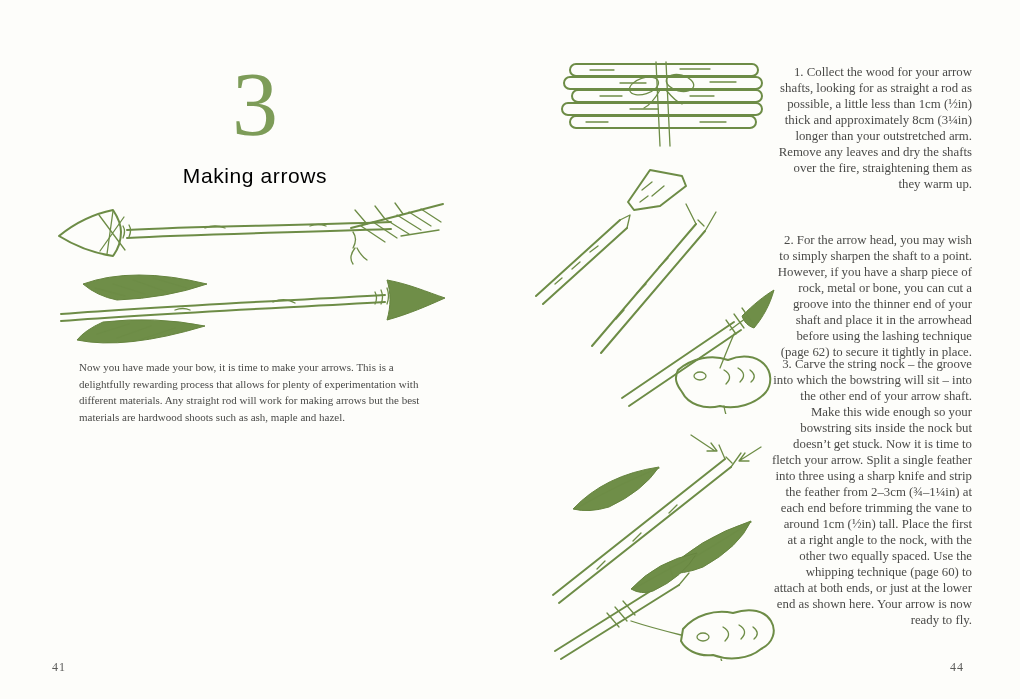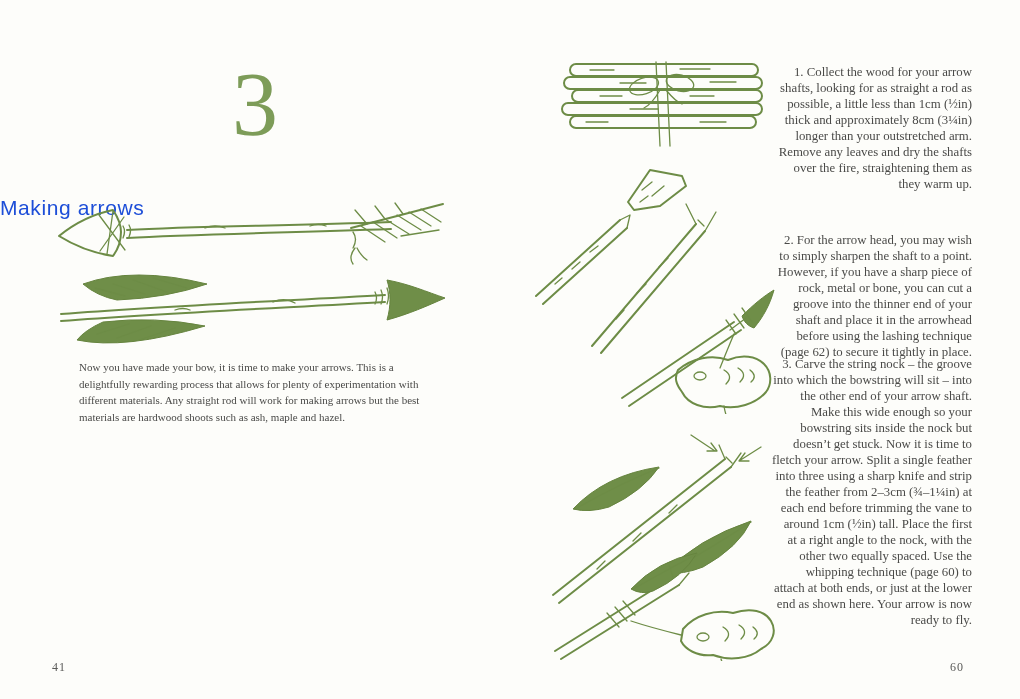--- a/index.html
+++ b/index.html
@@ -19,27 +19,26 @@
   .chapter-number{
     position:absolute;top:58px;left:0;width:100%;
     text-align:center;
     font-family:"Liberation Serif", serif;
     font-size:92px;line-height:1;
     font-weight:400;
     color:#7d9c58;
   }
   .chapter-title{
     position:absolute;top:164px;left:0;width:100%;
-    text-align:left;
+    text-align:center;
     font-family:"Liberation Sans", sans-serif;
     font-weight:300;
     letter-spacing:0.6px;
     font-size:21px;
-    color:#1d4ed8;
-    margin-top:32px;
+    color:#000000;
   }
   .arrows-fig{position:absolute;left:55px;top:198px;}
   .intro-text{
     position:absolute;top:359px;left:79px;width:352px;
     text-align:left;
     font-size:11px;line-height:16.6px;
     color:#4a4a48;
   }
   .page-num{
     position:absolute;bottom:24px;
@@ -188,16 +187,16 @@
         <path class="ink-thin" d="M178 214 q10 6 2 14 M194 212 q10 6 2 14 M208 214 q8 6 1 12"></path>
         <ellipse class="ink-thin" cx="158" cy="224" rx="6" ry="4"></ellipse>
         <path class="ink-thin" d="M176 246 q4 12 12 18"></path>
       </svg>
     </div>
 
     <div class="step step-1">1. Collect the wood for your arrow shafts, looking for as straight a rod as possible, a little less than 1cm (½in) thick and approximately 8cm (3¼in) longer than your outstretched arm. Remove any leaves and dry the shafts over the fire, straightening them as they warm up.</div>
     <div class="step step-2">2. For the arrow head, you may wish to simply sharpen the shaft to a point. However, if you have a sharp piece of rock, metal or bone, you can cut a groove into the thinner end of your shaft and place it in the arrowhead before using the lashing technique (page 62) to secure it tightly in place.</div>
     <div class="step step-3">3. Carve the string nock – the groove into which the bowstring will sit – into the other end of your arrow shaft. Make this wide enough so your bowstring sits inside the nock but doesn’t get stuck. Now it is time to fletch your arrow. Split a single feather into three using a sharp knife and strip the feather from 2–3cm (¾–1¼in) at each end before trimming the vane to around 1cm (½in) tall. Place the first at a right angle to the nock, with the other two equally spaced. Use the whipping technique (page 60) to attach at both ends, or just at the lower end as shown here. Your arrow is now ready to fly.</div>
 
-    <div class="page-num page-num-right">60</div>
+    <div class="page-num page-num-right">44</div>
   </div>
 
 </div>
 
 </body></html>

